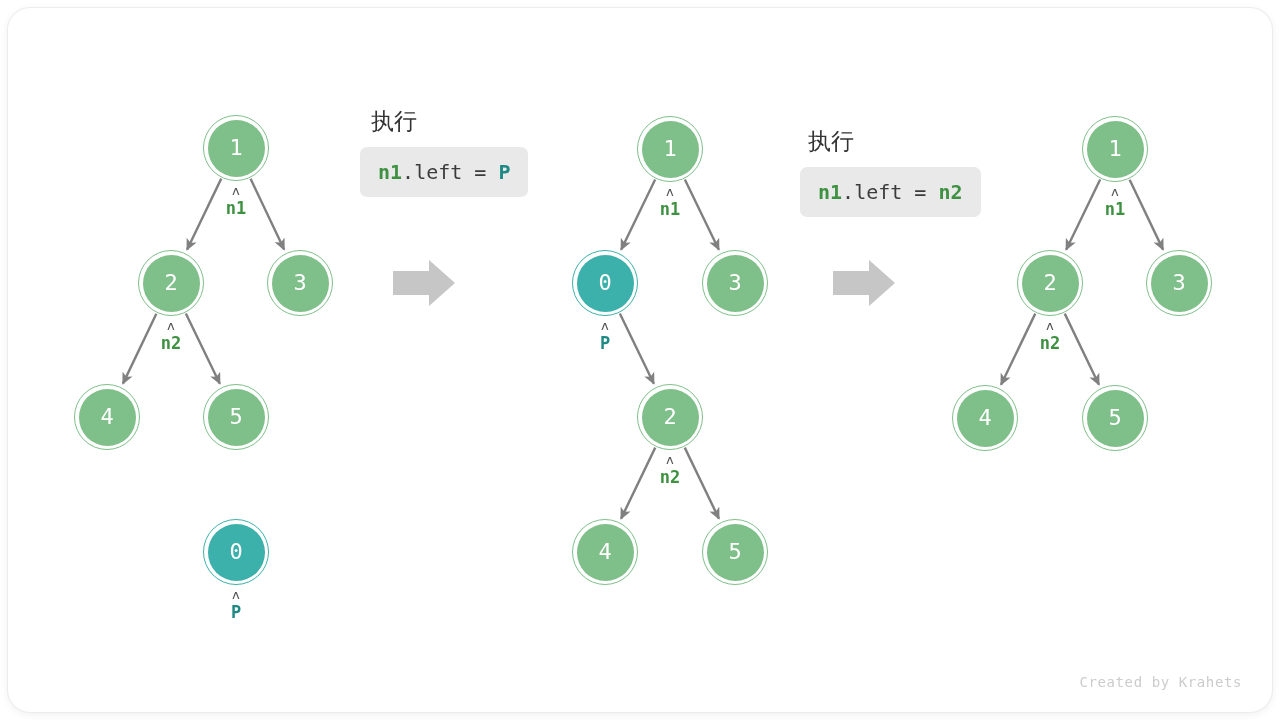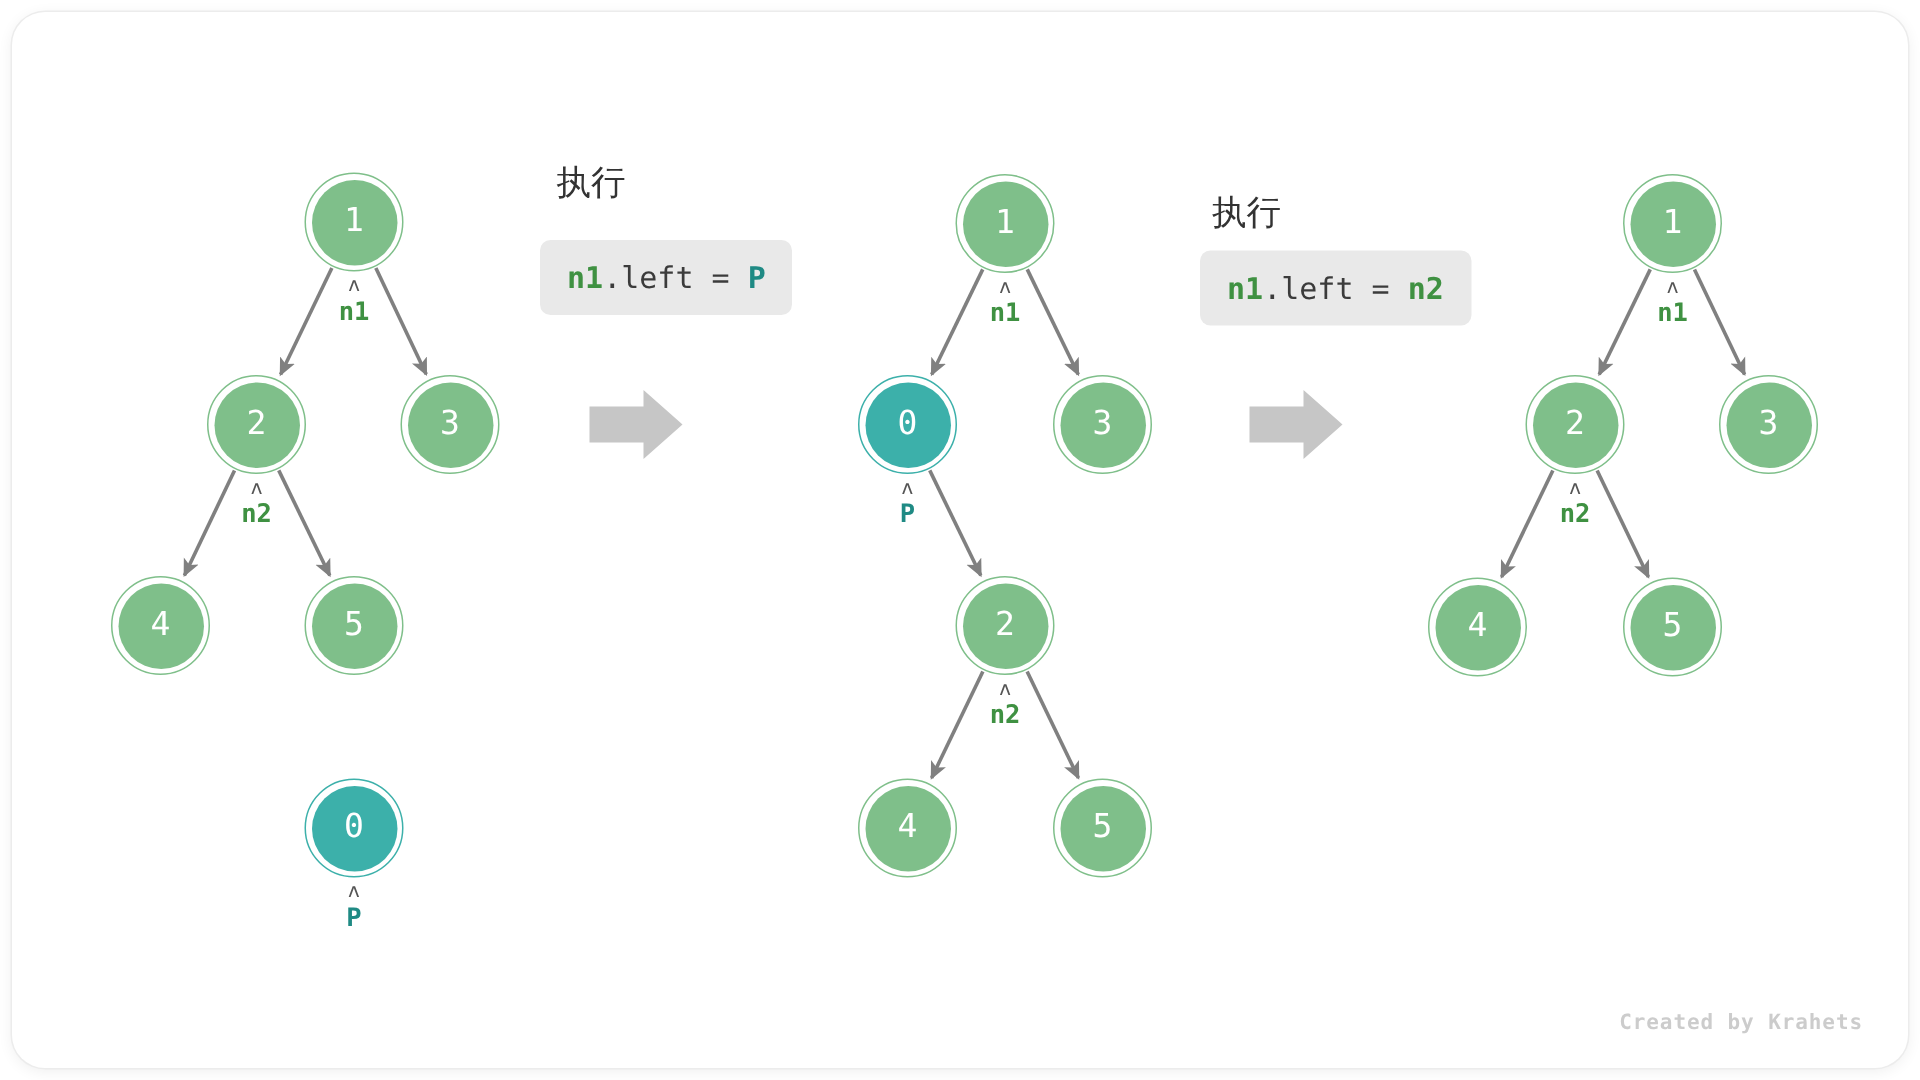--- a/index.html
+++ b/index.html
@@ -123,21 +123,20 @@
   .code-box .t { color: #1f8a84; font-weight: bold; }
   .code-box .d { color: #3b3b3b; }
   .watermark {
     position: absolute;
     right: 30px;
     bottom: 22px;
     font-family: "DejaVu Sans Mono", "Liberation Mono", monospace;
     font-size: 14px;
     color: #cccccc;
     letter-spacing: 0.6px;
-    font-weight: bold;
   }
 </style>
 </head>
 <body>
 
 <div id="stage">
   <div id="card">
 
     <svg class="layer" id="edge-layer" viewBox="0 0 1280 720" xmlns="http://www.w3.org/2000/svg">
         <defs>
@@ -211,21 +210,21 @@
         </div>
         <div class="ptr" style="left: 163px; top: 313px;">
           <span class="caret">ʌ</span>
           <span class="pname">n2</span>
         </div>
         <div class="ptr teal" style="left: 228px; top: 582px;">
           <span class="caret">ʌ</span>
           <span class="pname">P</span>
         </div>
         <div class="step-title" style="left: 363px; top: 98px;">执行</div>
-        <div class="code-box" style="left: 352px; top: 152px;"><div><span class="g">n1</span><span class="d">.left = </span><span class="t">P</span></div></div>
+        <div class="code-box" style="left: 352px; top: 139px;"><div><span class="g">n1</span><span class="d">.left = </span><span class="t">P</span></div></div>
         <div class="node-wrap" style="left: 662px; top: 141px;">
           <div class="node">
             <div class="ring"></div>
             <div class="disc"></div>
             <span class="val">1</span>
           </div>
         </div>
         <div class="node-wrap" style="left: 597px; top: 275px;">
           <div class="node teal">
             <div class="ring"></div>

